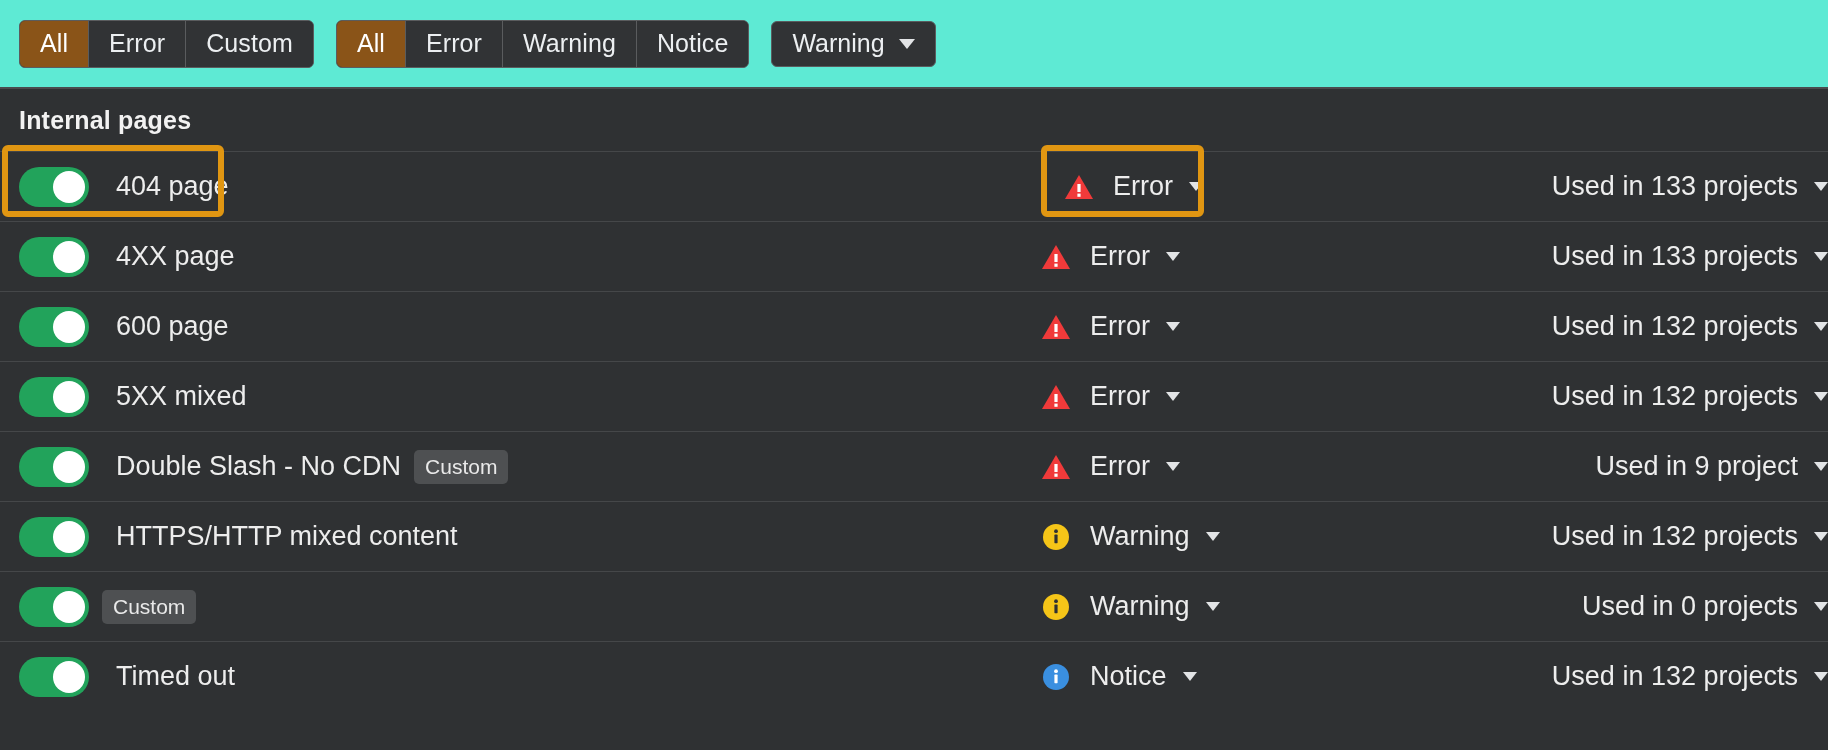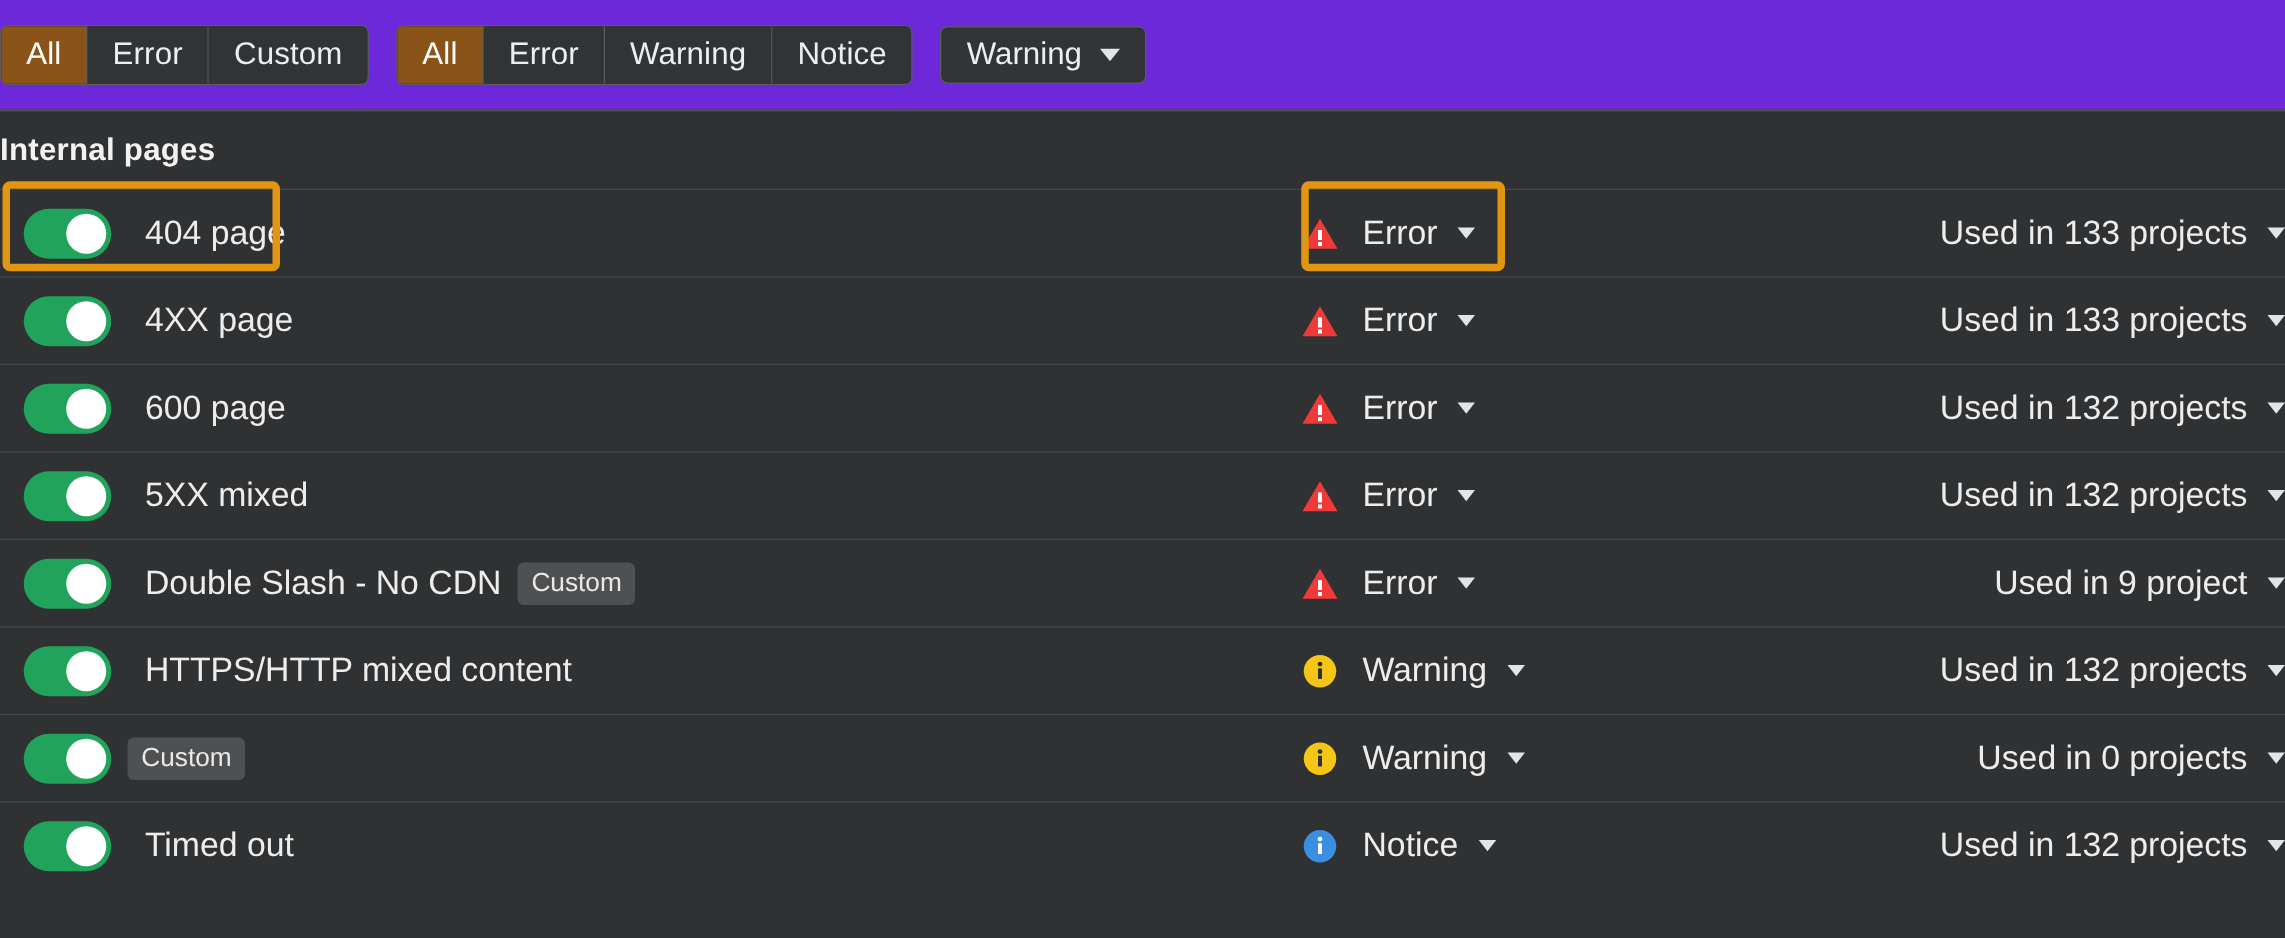--- a/index.html
+++ b/index.html
@@ -15,22 +15,23 @@
     color: #e8e8e8;
     -webkit-font-smoothing: antialiased;
   }
 
   
   .toolbar {
     height: 89px;
     box-sizing: border-box;
     display: flex;
     align-items: center;
+    padding-left: 19px;
     border-bottom: 2px solid #4a4c4e;
-    background: #6d28d9;
+    background: #5eead4;
   }
   .seg-group {
     display: flex;
     border: 1px solid #5a5c5e;
     border-radius: 6px;
     overflow: hidden;
     height: 46px;
     margin-right: 22px;
     background: #313335;
   }
@@ -80,37 +81,38 @@
     border-right-width: 7px;
     border-top-width: 9px;
     margin-left: 16px;
   }
 
   
   .section-title {
     height: 62px;
     display: flex;
     align-items: center;
+    padding-left: 19px;
     font-size: 25px;
     font-weight: bold;
     color: #f2f2f2;
     letter-spacing: .2px;
   }
 
   
   .rows { }
   .row {
     position: relative;
     height: 70px;
     display: flex;
     align-items: center;
     border-top: 1px solid #454749;
     box-sizing: border-box;
   }
-  .row.first { border-top: 1px solid #454749; }
+  .row.first { border-top: 1px solid #454749; gap: 23px; }
 
   .cell-name {
     display: flex;
     align-items: center;
     width: 1040px;
     box-sizing: border-box;
     padding-left: 19px;
     flex: 0 0 auto;
   }
   .toggle {

